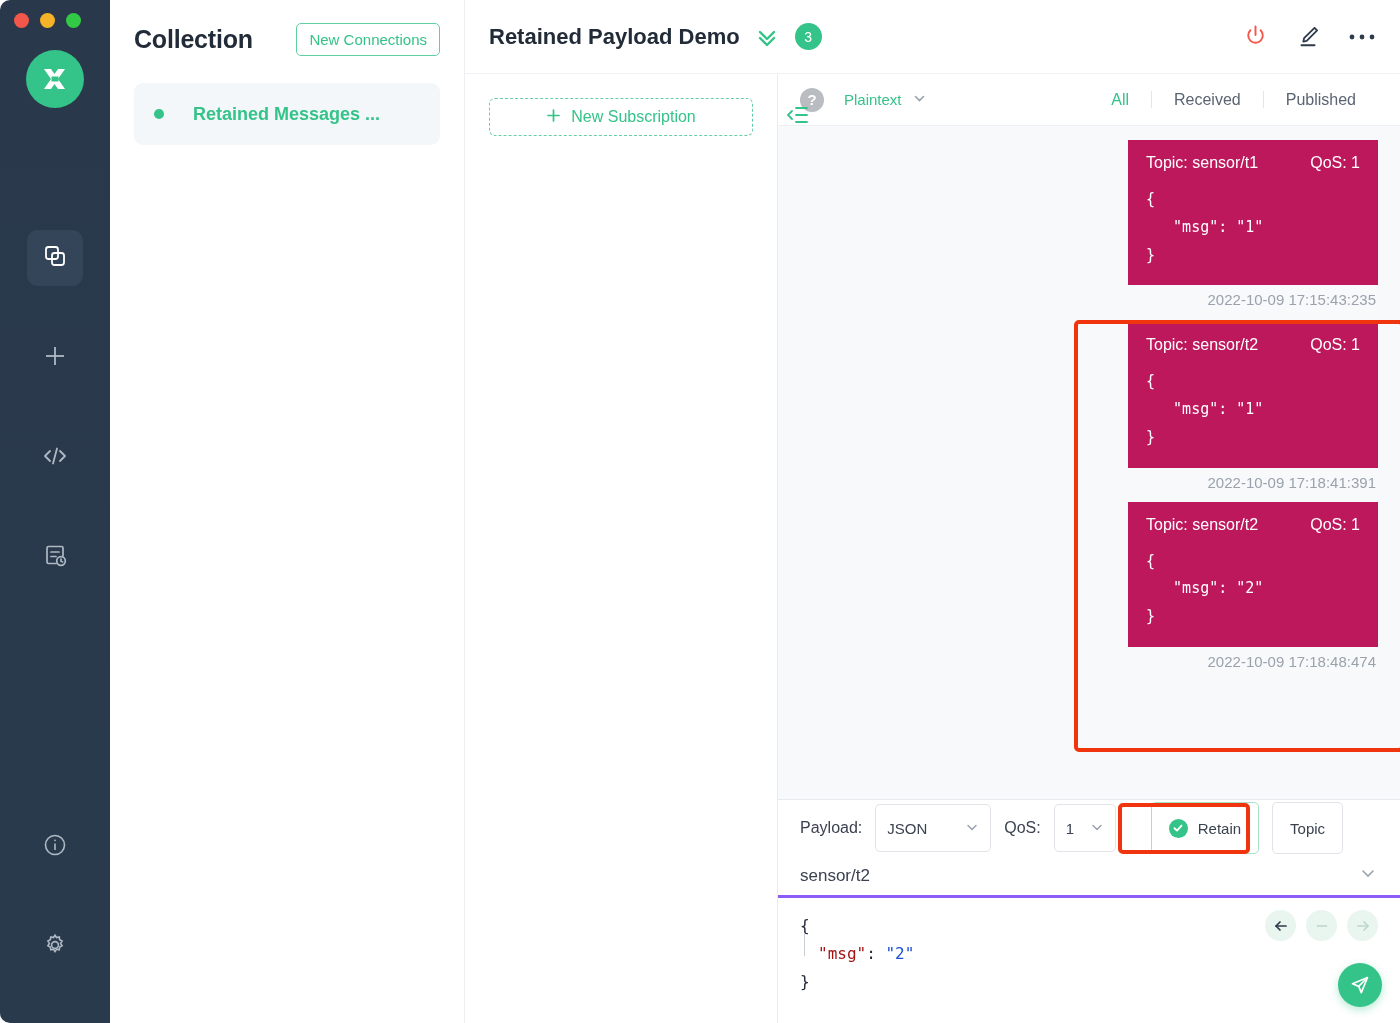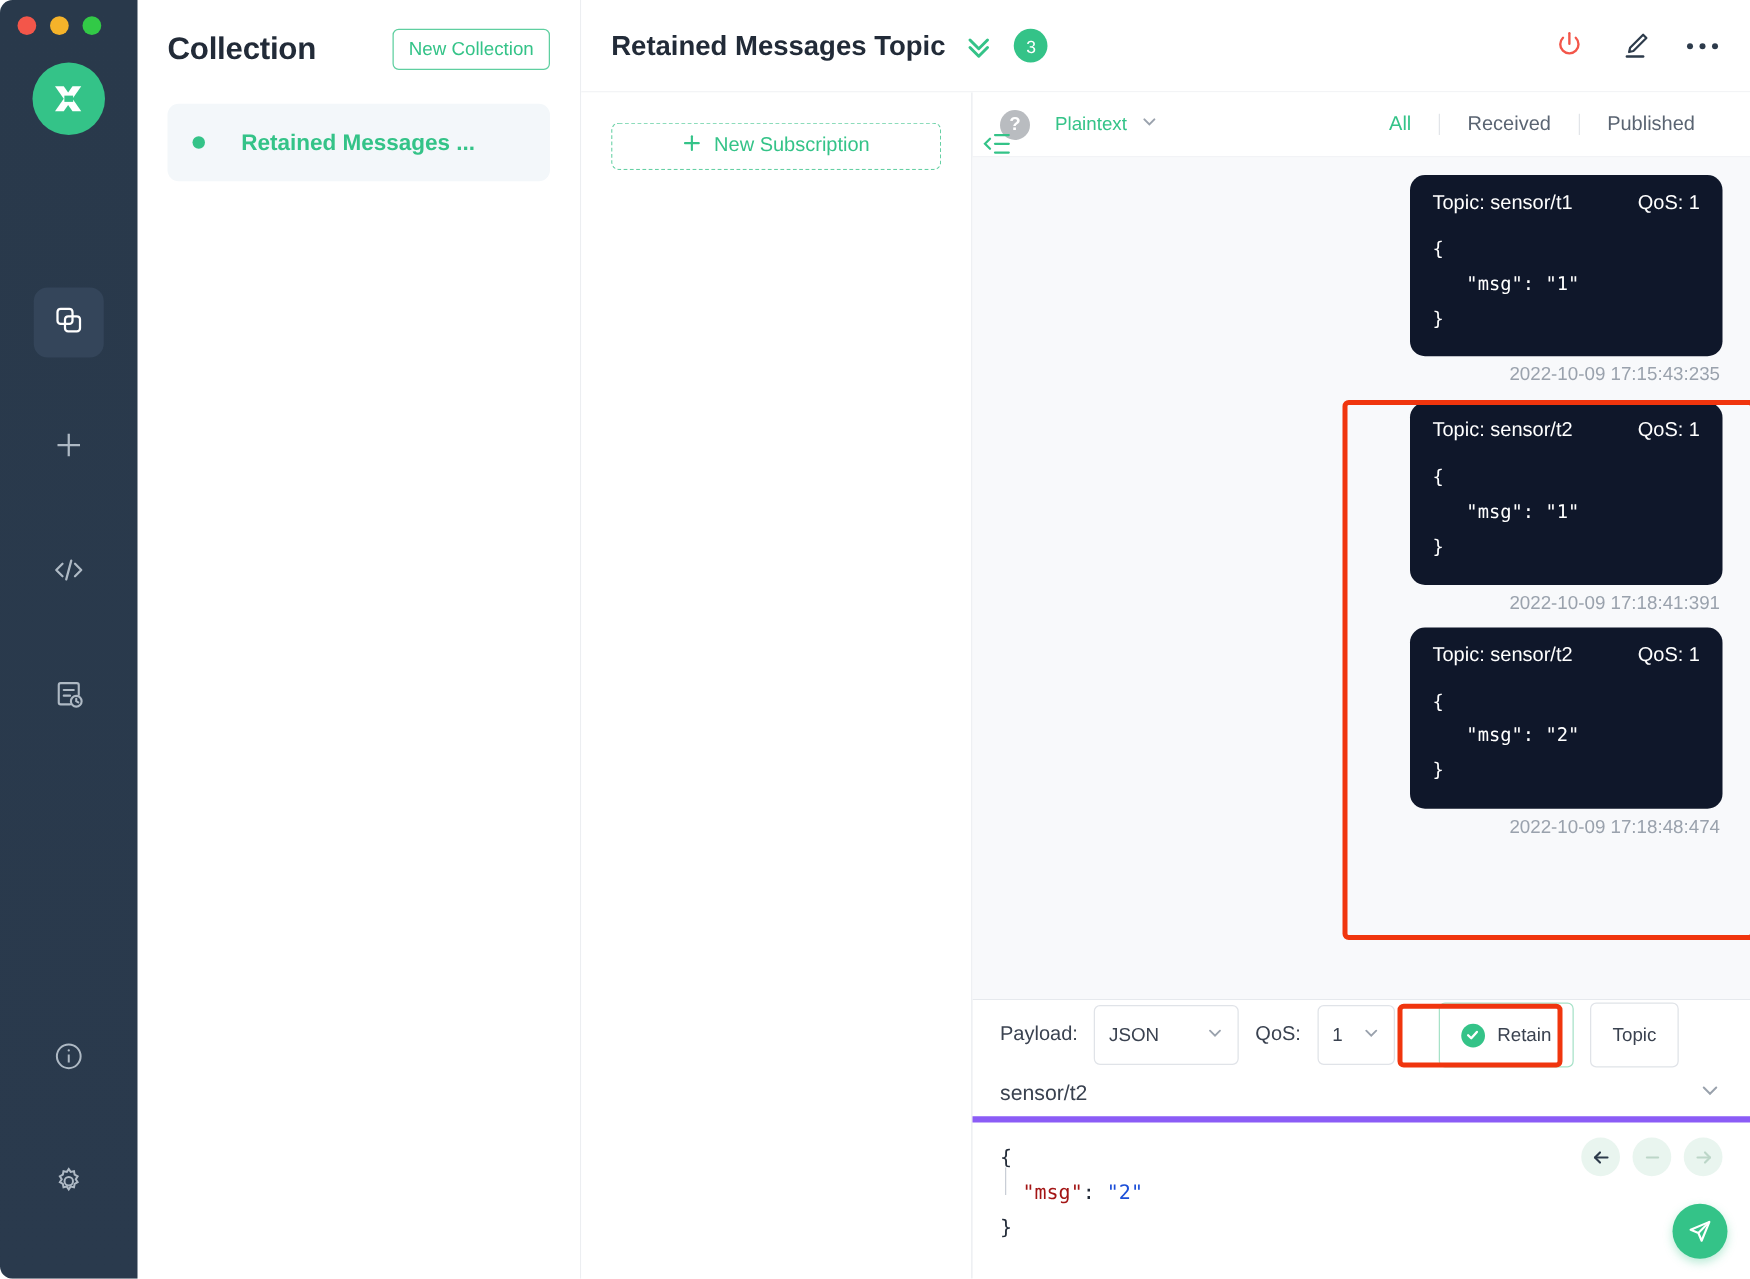--- a/index.html
+++ b/index.html
@@ -143,22 +143,22 @@
 
   .msg-list {
     flex: 1 1 auto; min-height: 0;
     background: #f8f9fb;
     padding: 14px 22px 10px 22px;
     position: relative;
     overflow: hidden;
   }
   .msg-row { display: flex; flex-direction: column; align-items: flex-end; margin-bottom: 6px; }
   .bubble {
-    background: #0f172a; color: #ffffff;
-    border-radius: 12px;
+    background: #be185d; color: #ffffff;
+    border-radius: 0;
     padding: 14px 18px 16px 18px;
     max-width: 260px; width: 250px;
   }
   .bubble-head {
     display: flex; justify-content: space-between; gap: 18px;
     font-size: 16px; margin-bottom: 14px; white-space: nowrap;
   }
   .bubble-body {
     font-family: "DejaVu Sans Mono", monospace;
     font-size: 15px; line-height: 1.85; white-space: pre;
@@ -196,21 +196,21 @@
     padding: 0 17px; font-size: 15px; color: #3a4250; background: #ffffff;
   }
   .btn-retain { border-color: #a7e2c8; }
   .check-ic {
     width: 19px; height: 19px; border-radius: 50%; background: #34c388;
     display: flex; align-items: center; justify-content: center; color: #ffffff; font-size: 12px;
   }
   .pub-topic {
     height: 42px; display: flex; align-items: center; padding: 0 22px;
     font-size: 17px; color: #3a4250;
-    border-bottom: 5px solid #8b5cf6;
+    border-bottom: 3px solid #8b5cf6;
     position: relative;
   }
   .pub-topic .chev { margin-left: auto; color: #9aa2ad; }
   .pub-editor {
     height: 125px; position: relative; padding: 14px 22px;
     font-family: "DejaVu Sans Mono", monospace; font-size: 16px; line-height: 1.75;
   }
   .tok-key { color: #a31515; }
   .tok-str { color: #1c4fd8; }
   .tok-punc { color: #222b38; }
@@ -307,32 +307,32 @@
             <path d="M13 3.2l1.5 2.3 2.7-.5.5 2.7 2.4 1.4-1.5 2.3 1.5 2.3-2.4 1.4-.5 2.7-2.7-.5L13 19.6l-1.5-2.3-2.7.5-.5-2.7-2.4-1.4 1.5-2.3L5.9 9.1l2.4-1.4.5-2.7 2.7.5z"></path>
           </svg>
         </span>
       </div>
     </div>
   </div>
 
   <div class="connections">
     <div class="conn-head">
       <div class="conn-title">Collection</div>
-      <div class="new-collection">New Collection</div>
+      <div class="new-collection">New Connections</div>
     </div>
     <div class="conn-item">
       <span class="dot"></span>
       <span class="conn-item-label">Retained Messages ...</span>
     </div>
   </div>
 
   <div class="main">
 
     <div class="main-head">
-      <div class="main-title">Retained Messages Topic</div>
+      <div class="main-title">Retained Payload Demo</div>
       <span class="chev-dbl">
         <svg width="24" height="24" viewBox="0 0 24 24" fill="none" stroke="currentColor" stroke-width="2.4" stroke-linecap="round" stroke-linejoin="round">
           <polyline points="5,7 12,14 19,7"></polyline>
             <polyline points="5,13 12,20 19,13"></polyline>
         </svg>
       </span>
       <span class="badge-count">3</span>
 
       <div class="head-actions">
         <span class="icon-btn">

